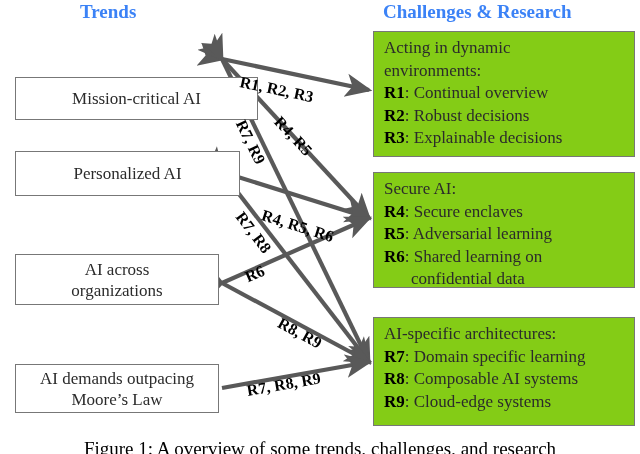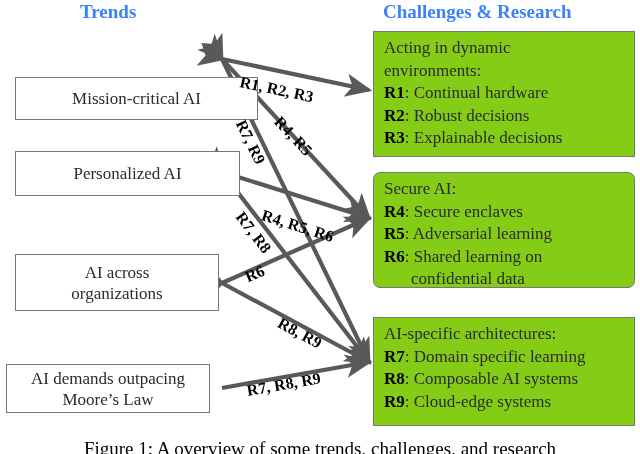--- a/index.html
+++ b/index.html
@@ -130,42 +130,42 @@
   </svg>
 
   <div class="node" id="node-0" style="left:15px; top:34px; width:243px; height:43px;margin-top:43px;">
     <span>Mission-critical AI</span>
   </div>
 
   <div class="node" id="node-1" style="left:15px; top:151px; width:225px; height:45px;">
     <span>Personalized AI</span>
   </div>
 
-  <div class="node" id="node-2" style="left:15px; top:254px; width:204px; height:57px;">
+  <div class="node" id="node-2" style="left:15px; top:254px; width:204px; height:51px;">
     <span class="ml">AI across<br>organizations</span>
   </div>
 
-  <div class="node" id="node-3" style="left:6px; top:364px; width:204px; height:49px;">
+  <div class="node" id="node-3" style="left:15px; top:364px; width:204px; height:49px;">
     <span class="ml">AI demands outpacing<br>Moore’s Law</span>
   </div>
 
   <div class="panel" style="left:373px; top:31px; width:262px; height:126px;">
     <div class="head">Acting in dynamic<br>environments:</div>
     <div class="item">
-      <b>R1</b><span>: </span><span>Continual hardware</span>
+      <b>R1</b><span>: </span><span>Continual overview</span>
     </div>
     <div class="item">
       <b>R2</b><span>: </span><span>Robust decisions</span>
     </div>
     <div class="item">
       <b>R3</b><span>: </span><span>Explainable decisions</span>
     </div>
   </div>
 
-  <div class="panel" style="left:373px; top:172px; width:262px; height:116px;border-radius:7px;">
+  <div class="panel" style="left:373px; top:172px; width:262px; height:116px;">
     <div class="head">Secure AI:</div>
     <div class="item">
       <b>R4</b><span>: </span><span>Secure enclaves</span>
     </div>
     <div class="item">
       <b>R5</b><span>: </span><span>Adversarial learning</span>
     </div>
     <div class="item">
       <b>R6</b><span>: </span><span>Shared learning on</span>
     </div>

